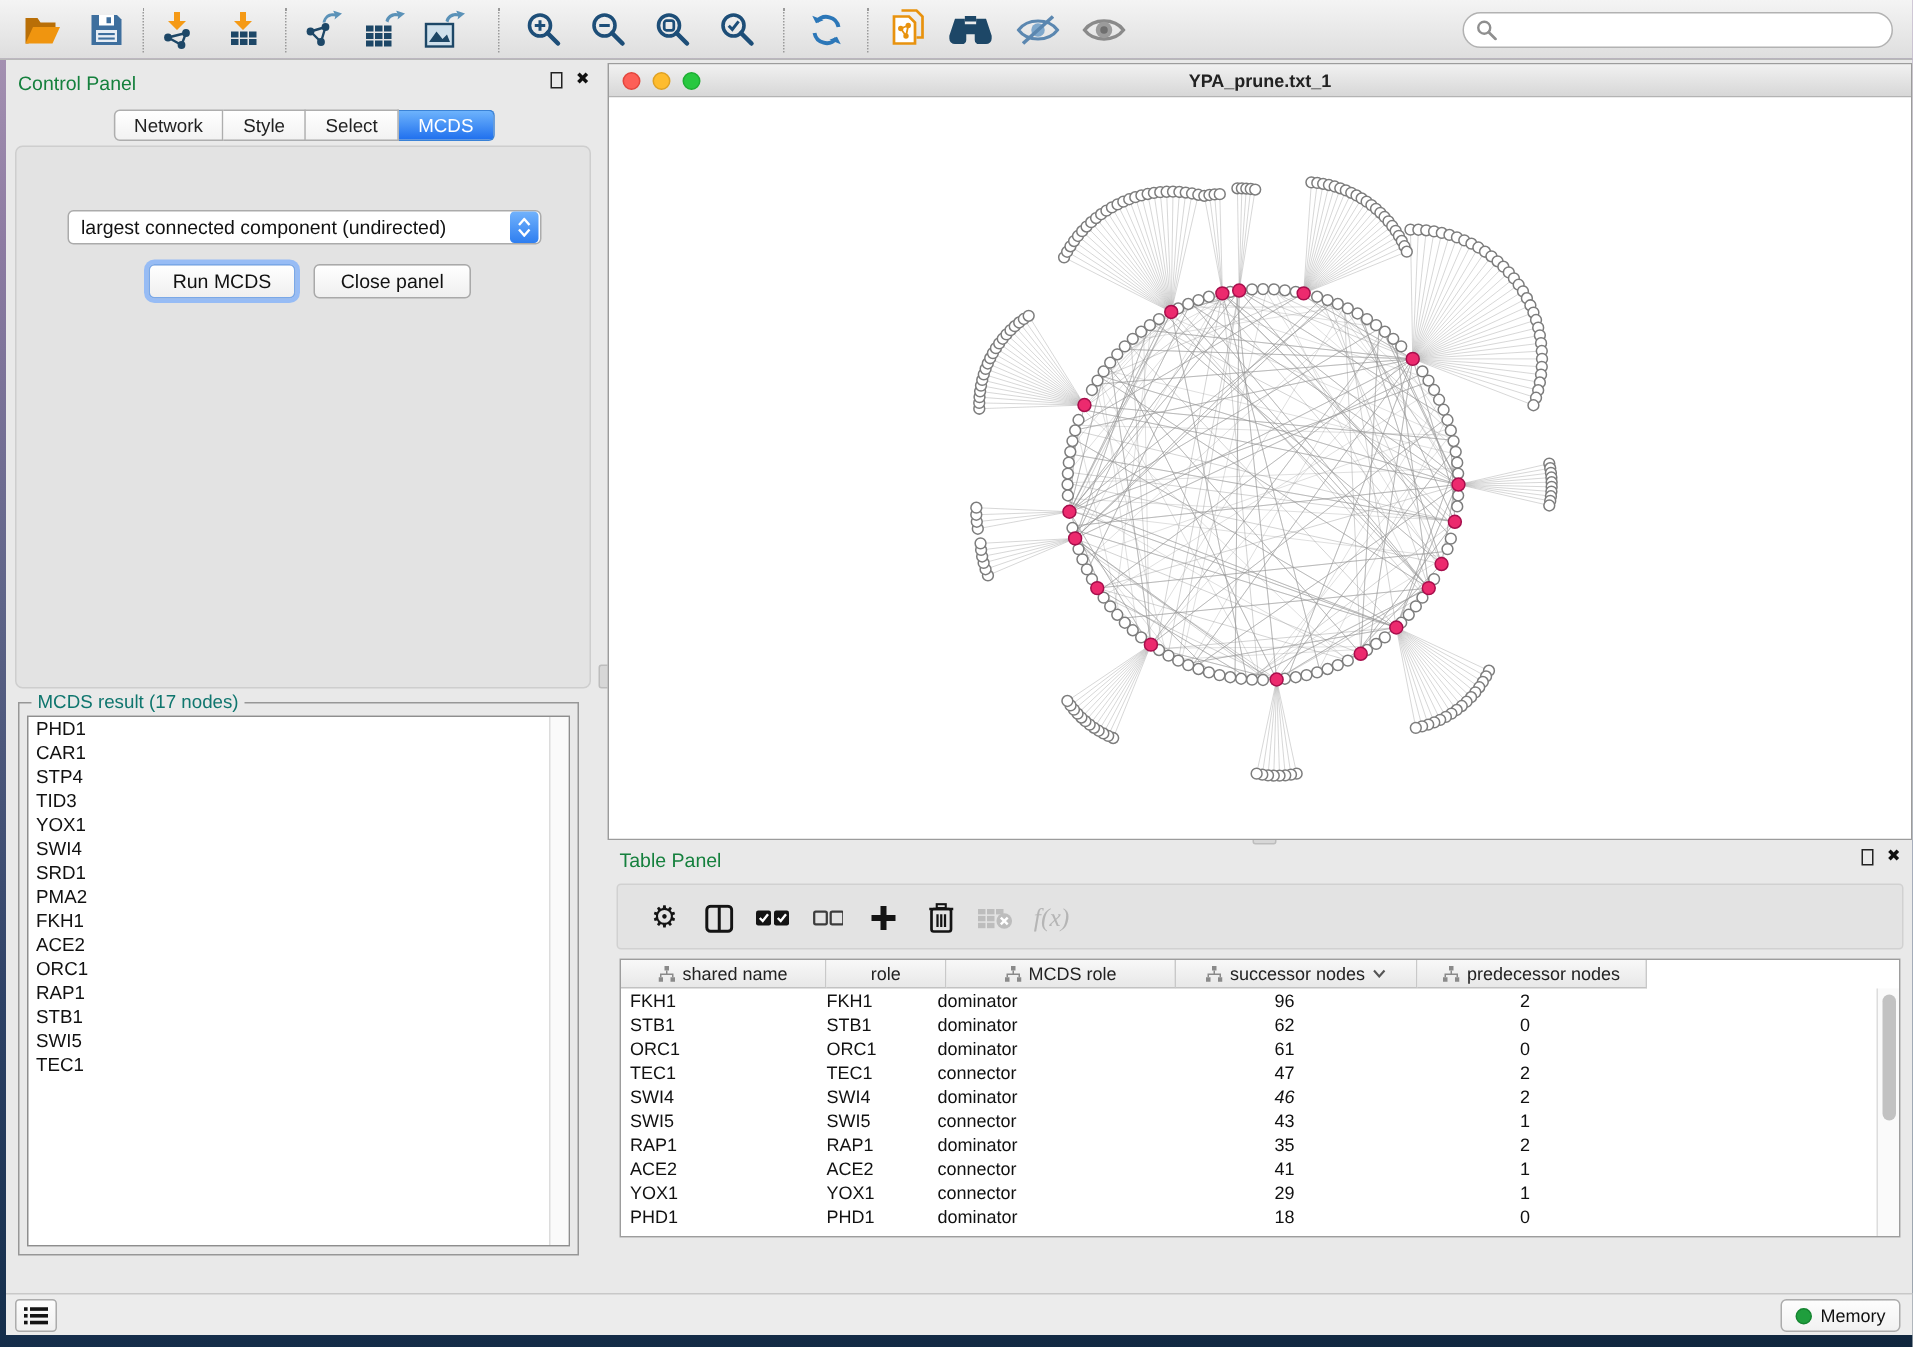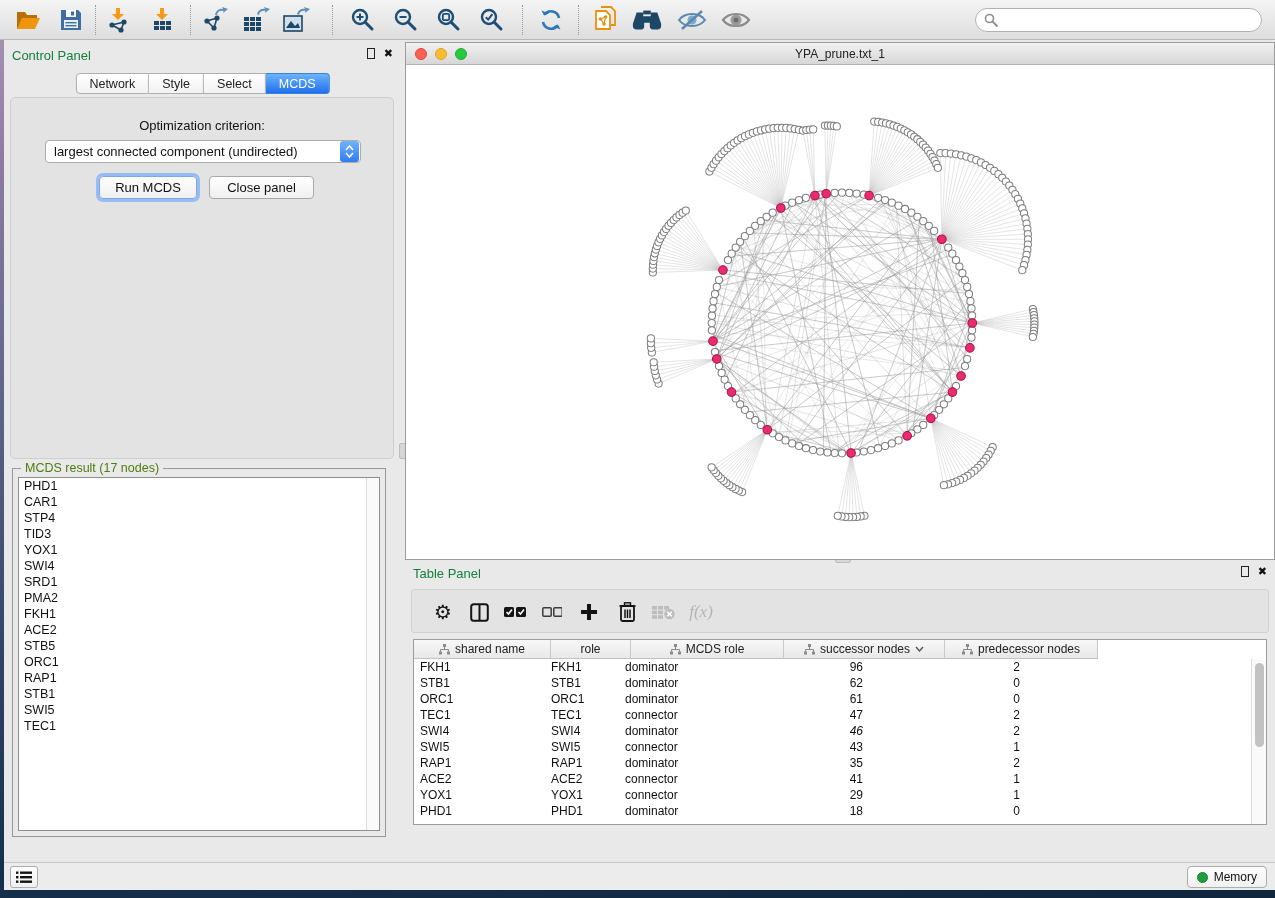--- a/index.html
+++ b/index.html
@@ -47,34 +47,34 @@
     background:linear-gradient(#71b2fc,#2e7ef0); display:flex; flex-direction:column; align-items:center; justify-content:center; gap:1px; }
   .btn-row { position:absolute; top:78px; width:100%; }
   .push-btn { position:absolute; height:23px; background:linear-gradient(#ffffff,#efefef);
     border:1px solid #a9a9a9; border-radius:4px; font-size:13px; color:#111;
     display:flex; align-items:center; justify-content:center; }
   .push-btn.focus { box-shadow:0 0 0 3px rgba(110,168,255,.65); border-color:#7aa8e8; }
 
   .group-box { position:absolute; left:8px; top:423px; width:374px; height:369px;
     border:1px solid #979797; }
   .group-legend { position:absolute; top:-8px; left:8px; background:#e9e9e9; padding:0 4px;
-    font-size:12.5px; color:#4d7c0f; }
+    font-size:12.5px; color:#0f766e; }
   .mcds-list { position:absolute; left:5px; top:8px; right:5px; bottom:5px; background:#fff;
     border:1px solid #8e8e8e; overflow:hidden; }
   .mcds-scroll { position:absolute; right:0; top:0; bottom:0; width:13px; background:#fafafa; border-left:1px solid #dcdcdc; }
   .list-item { font-size:12.5px; color:#111; height:16px; line-height:16px; padding-left:5px; }
 
   
   .net-window { position:absolute; left:401px; top:2px; right:0; height:518px;
     border:1px solid #9c9c9c; background:#fff; }
   .net-titlebar { position:relative; height:22px; background:linear-gradient(#f1f1f1,#d7d7d7);
     border-bottom:1px solid #b3b3b3; }
   .traffic { position:absolute; left:9px; top:5px; display:flex; gap:8px; }
   .light { width:12px; height:12px; border-radius:50%; }
-  .net-title { width:100%; text-align:center; font-size:12px; font-weight:400; color:#222; line-height:22px; }
+  .net-title { width:100%; text-align:center; font-size:12px; font-weight:700; color:#222; line-height:22px; }
   .net-canvas { position:absolute; left:0; top:22px; right:0; bottom:0; background:#fff; }
   .net-canvas svg { width:100%; height:100%; display:block; }
 
   
   .v-grip { position:absolute; left:395px; top:403px; width:8px; height:16px; background:#d7d7d7; border:1px solid #bdbdbd; border-radius:2px; }
   .h-grip { position:absolute; left:831px; top:516px; width:16px; height:7px; background:#d7d7d7; border:1px solid #bdbdbd; border-radius:2px; }
 
   
   .table-panel { position:absolute; left:401px; top:523px; right:0; height:297px; }
   .tp-toolbar { position:absolute; left:6px; top:26px; right:6px; height:44px;
@@ -271,21 +271,20 @@
       </span>
     </div>
     <div class="seg-tabs cp-tabs" id="cp-tabs">
         <div class="seg-tab">Network</div>
         <div class="seg-tab">Style</div>
         <div class="seg-tab">Select</div>
         <div class="seg-tab active">MCDS</div>
       </div>
 
     <div class="cp-card">
-      <div class="opt-label">Optimization criterion:</div>
       <div class="select">
         <span class="sel-text">largest connected component (undirected)</span>
         <span class="stepper">
           <svg width="9" height="6" viewBox="0 0 9 6">
               <path d="M1 5 L4.5 1 L8 5" fill="none" stroke="#fff" stroke-width="1.6"></path>
             </svg>
           <svg width="9" height="6" viewBox="0 0 9 6">
               <path d="M1 1 L4.5 5 L8 1" fill="none" stroke="#fff" stroke-width="1.6"></path>
             </svg>
         </span>
@@ -302,21 +301,20 @@
           <div class="list-item">PHD1</div>
           <div class="list-item">CAR1</div>
           <div class="list-item">STP4</div>
           <div class="list-item">TID3</div>
           <div class="list-item">YOX1</div>
           <div class="list-item">SWI4</div>
           <div class="list-item">SRD1</div>
           <div class="list-item">PMA2</div>
           <div class="list-item">FKH1</div>
           <div class="list-item">ACE2</div>
-          <div class="list-item">STB5</div>
           <div class="list-item">ORC1</div>
           <div class="list-item">RAP1</div>
           <div class="list-item">STB1</div>
           <div class="list-item">SWI5</div>
           <div class="list-item">TEC1</div>
           <div class="mcds-scroll"></div>
         </div>
     </div>
   </div>
 

